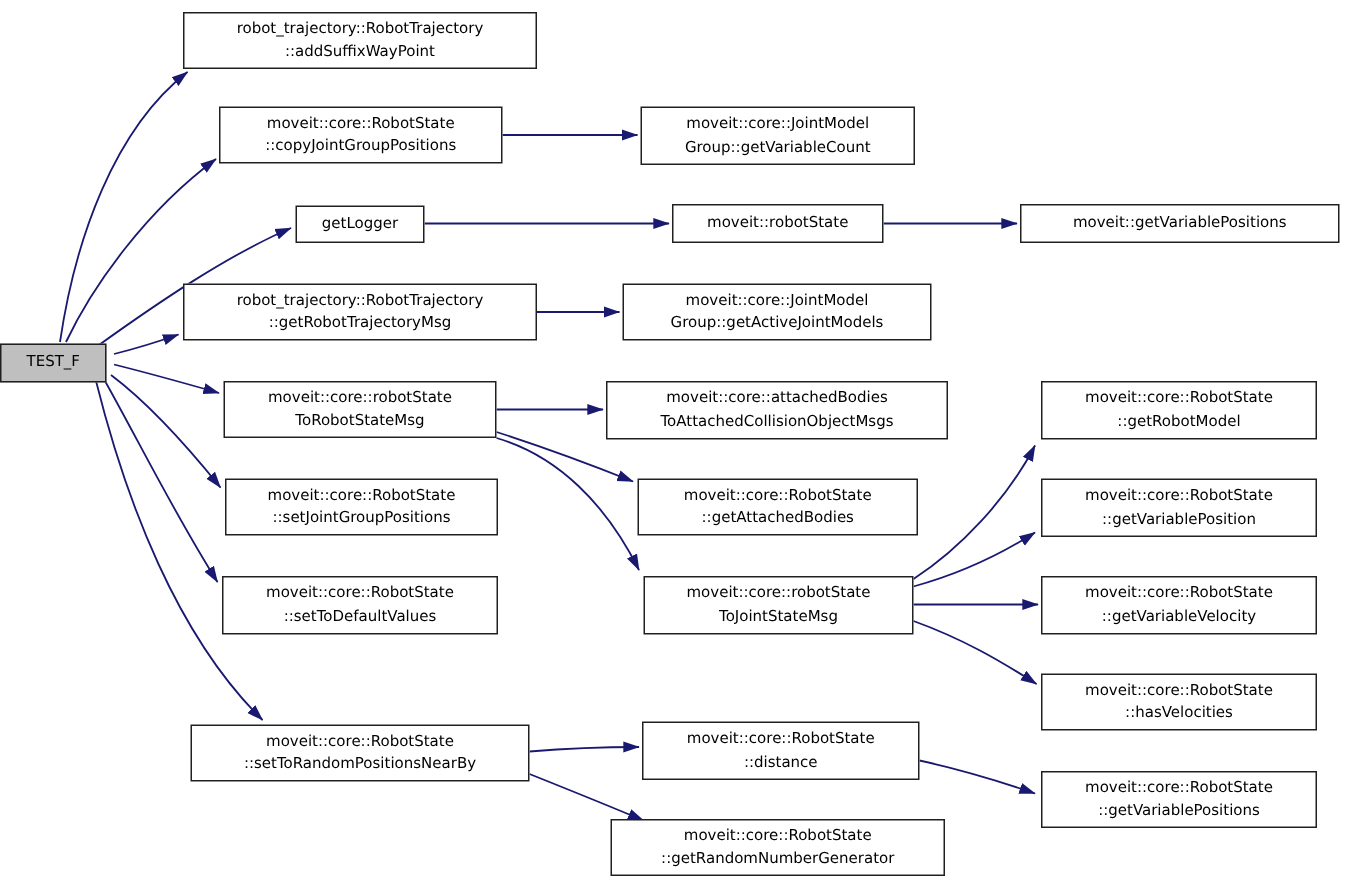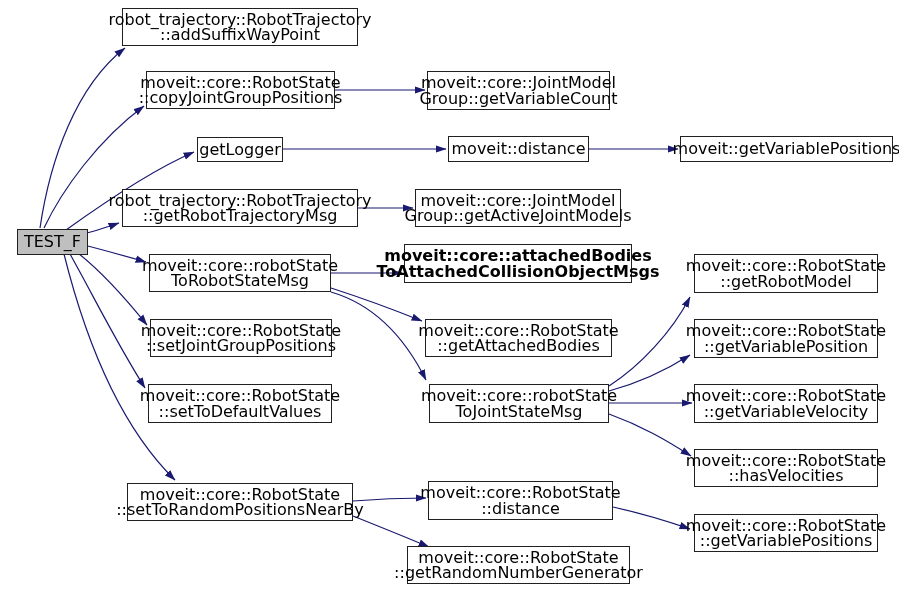--- a/index.html
+++ b/index.html
@@ -12,21 +12,21 @@
   }
   #edges { position:absolute; left:0; top:0; width:899px; height:593px; }
   #edges path.edge { fill:none; stroke:var(--edge,#191970); stroke-width:1.2px; }
   #edges marker path { fill:var(--edge,#191970); stroke:none; }
   .node {
     position:absolute; box-sizing:border-box;
     background:var(--node-fill,#ffffff);
     border:1px solid var(--node-border,#202020);
     display:flex; align-items:center; justify-content:center;
     text-align:center; color:#000;
-    font-size:16px; line-height:15.5px;
+    font-size:10px; line-height:15.5px;
     cursor:pointer;
   }
   .node span { white-space:pre-line; }
   .node.root { background:var(--root-fill,#bfbfbf); cursor:default; }
 </style>
 </head>
 <body>
 
 <div id="canvas">
 
@@ -53,21 +53,21 @@
     <path class="edge" d="M 331 292 C 372 304, 404 336, 426 380" marker-end="url(#arrow)"></path>
     <path class="edge" d="M 609 386 C 640 366, 672 332, 690 297" marker-end="url(#arrow)"></path>
     <path class="edge" d="M 609 391 C 642 382, 668 369, 690 355" marker-end="url(#arrow)"></path>
     <path class="edge" d="M 609 403 L 692 403" marker-end="url(#arrow)"></path>
     <path class="edge" d="M 609 414 C 642 426, 666 440, 691 456" marker-end="url(#arrow)"></path>
     <path class="edge" d="M 353 501 C 377 499, 400 498, 426 498" marker-end="url(#arrow)"></path>
     <path class="edge" d="M 353 516 C 378 526, 403 536, 429 547" marker-end="url(#arrow)"></path>
     <path class="edge" d="M 613 507 C 640 513, 664 520, 690 529" marker-end="url(#arrow)"></path>
   </svg>
 
-  <div class="node root" style="left:17px; top:229px; width:71px; height:26px;">
+  <div class="node root" style="left:0; top:229px; width:71px; height:26px;">
     <span>TEST_F</span>
   </div>
 
   <div class="node" style="left:122px; top:8px; width:236px; height:38px;">
     <span>robot_trajectory::RobotTrajectory
 ::addSuffixWayPoint</span>
   </div>
 
   <div class="node" style="left:146px; top:71px; width:189px; height:38px;">
     <span>moveit::core::RobotState
@@ -77,21 +77,21 @@
   <div class="node" style="left:427px; top:71px; width:183px; height:39px;">
     <span>moveit::core::JointModel
 Group::getVariableCount</span>
   </div>
 
   <div class="node" style="left:197px; top:137px; width:86px; height:25px;justify-content:center;">
     <span>getLogger</span>
   </div>
 
   <div class="node" style="left:448px; top:136px; width:141px; height:26px;">
-    <span>moveit::distance</span>
+    <span>moveit::robotState</span>
   </div>
 
   <div class="node" style="left:680px; top:136px; width:213px; height:26px;">
     <span>moveit::getVariablePositions</span>
   </div>
 
   <div class="node" style="left:122px; top:189px; width:236px; height:38px;">
     <span>robot_trajectory::RobotTrajectory
 ::getRobotTrajectoryMsg</span>
   </div>
@@ -99,21 +99,21 @@
   <div class="node" style="left:415px; top:189px; width:206px; height:38px;">
     <span>moveit::core::JointModel
 Group::getActiveJointModels</span>
   </div>
 
   <div class="node" style="left:149px; top:254px; width:182px; height:38px;">
     <span>moveit::core::robotState
 ToRobotStateMsg</span>
   </div>
 
-  <div class="node" style="left:404px; top:244px; width:228px; height:39px;font-weight:bold;">
+  <div class="node" style="left:404px; top:254px; width:228px; height:39px;">
     <span>moveit::core::attachedBodies
 ToAttachedCollisionObjectMsgs</span>
   </div>
 
   <div class="node" style="left:694px; top:254px; width:184px; height:39px;">
     <span>moveit::core::RobotState
 ::getRobotModel</span>
   </div>
 
   <div class="node" style="left:150px; top:319px; width:182px; height:38px;">

